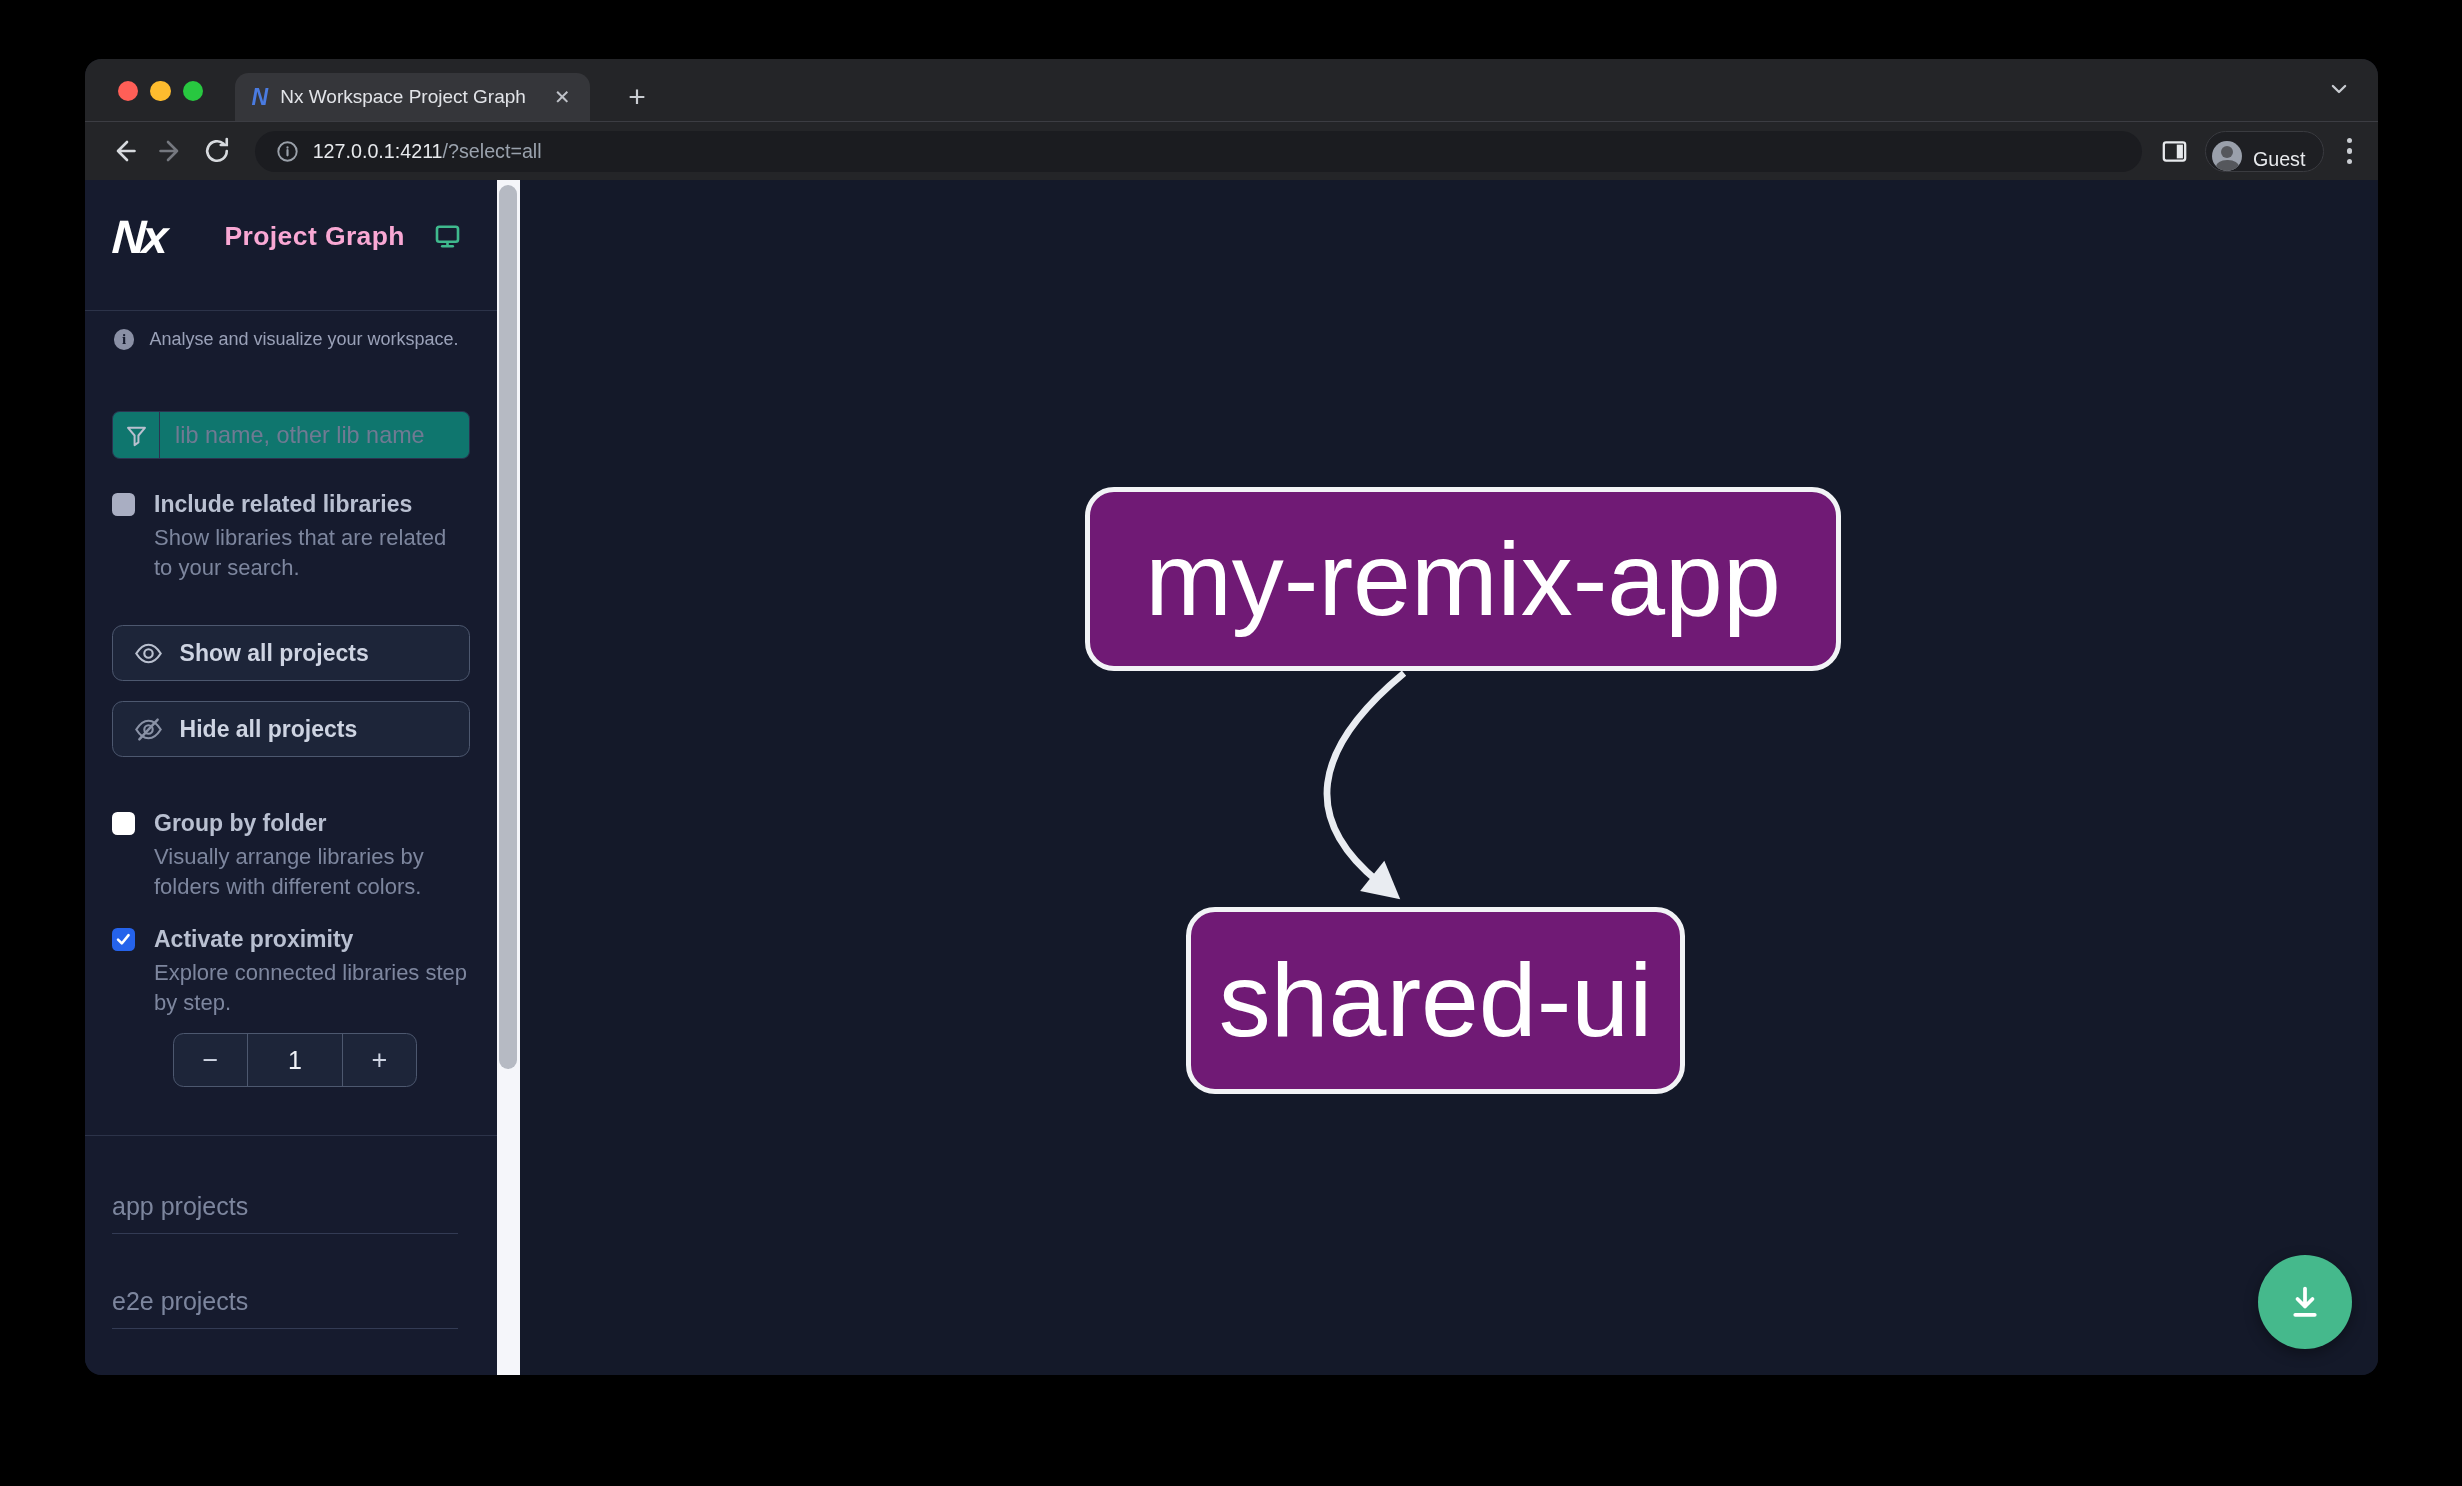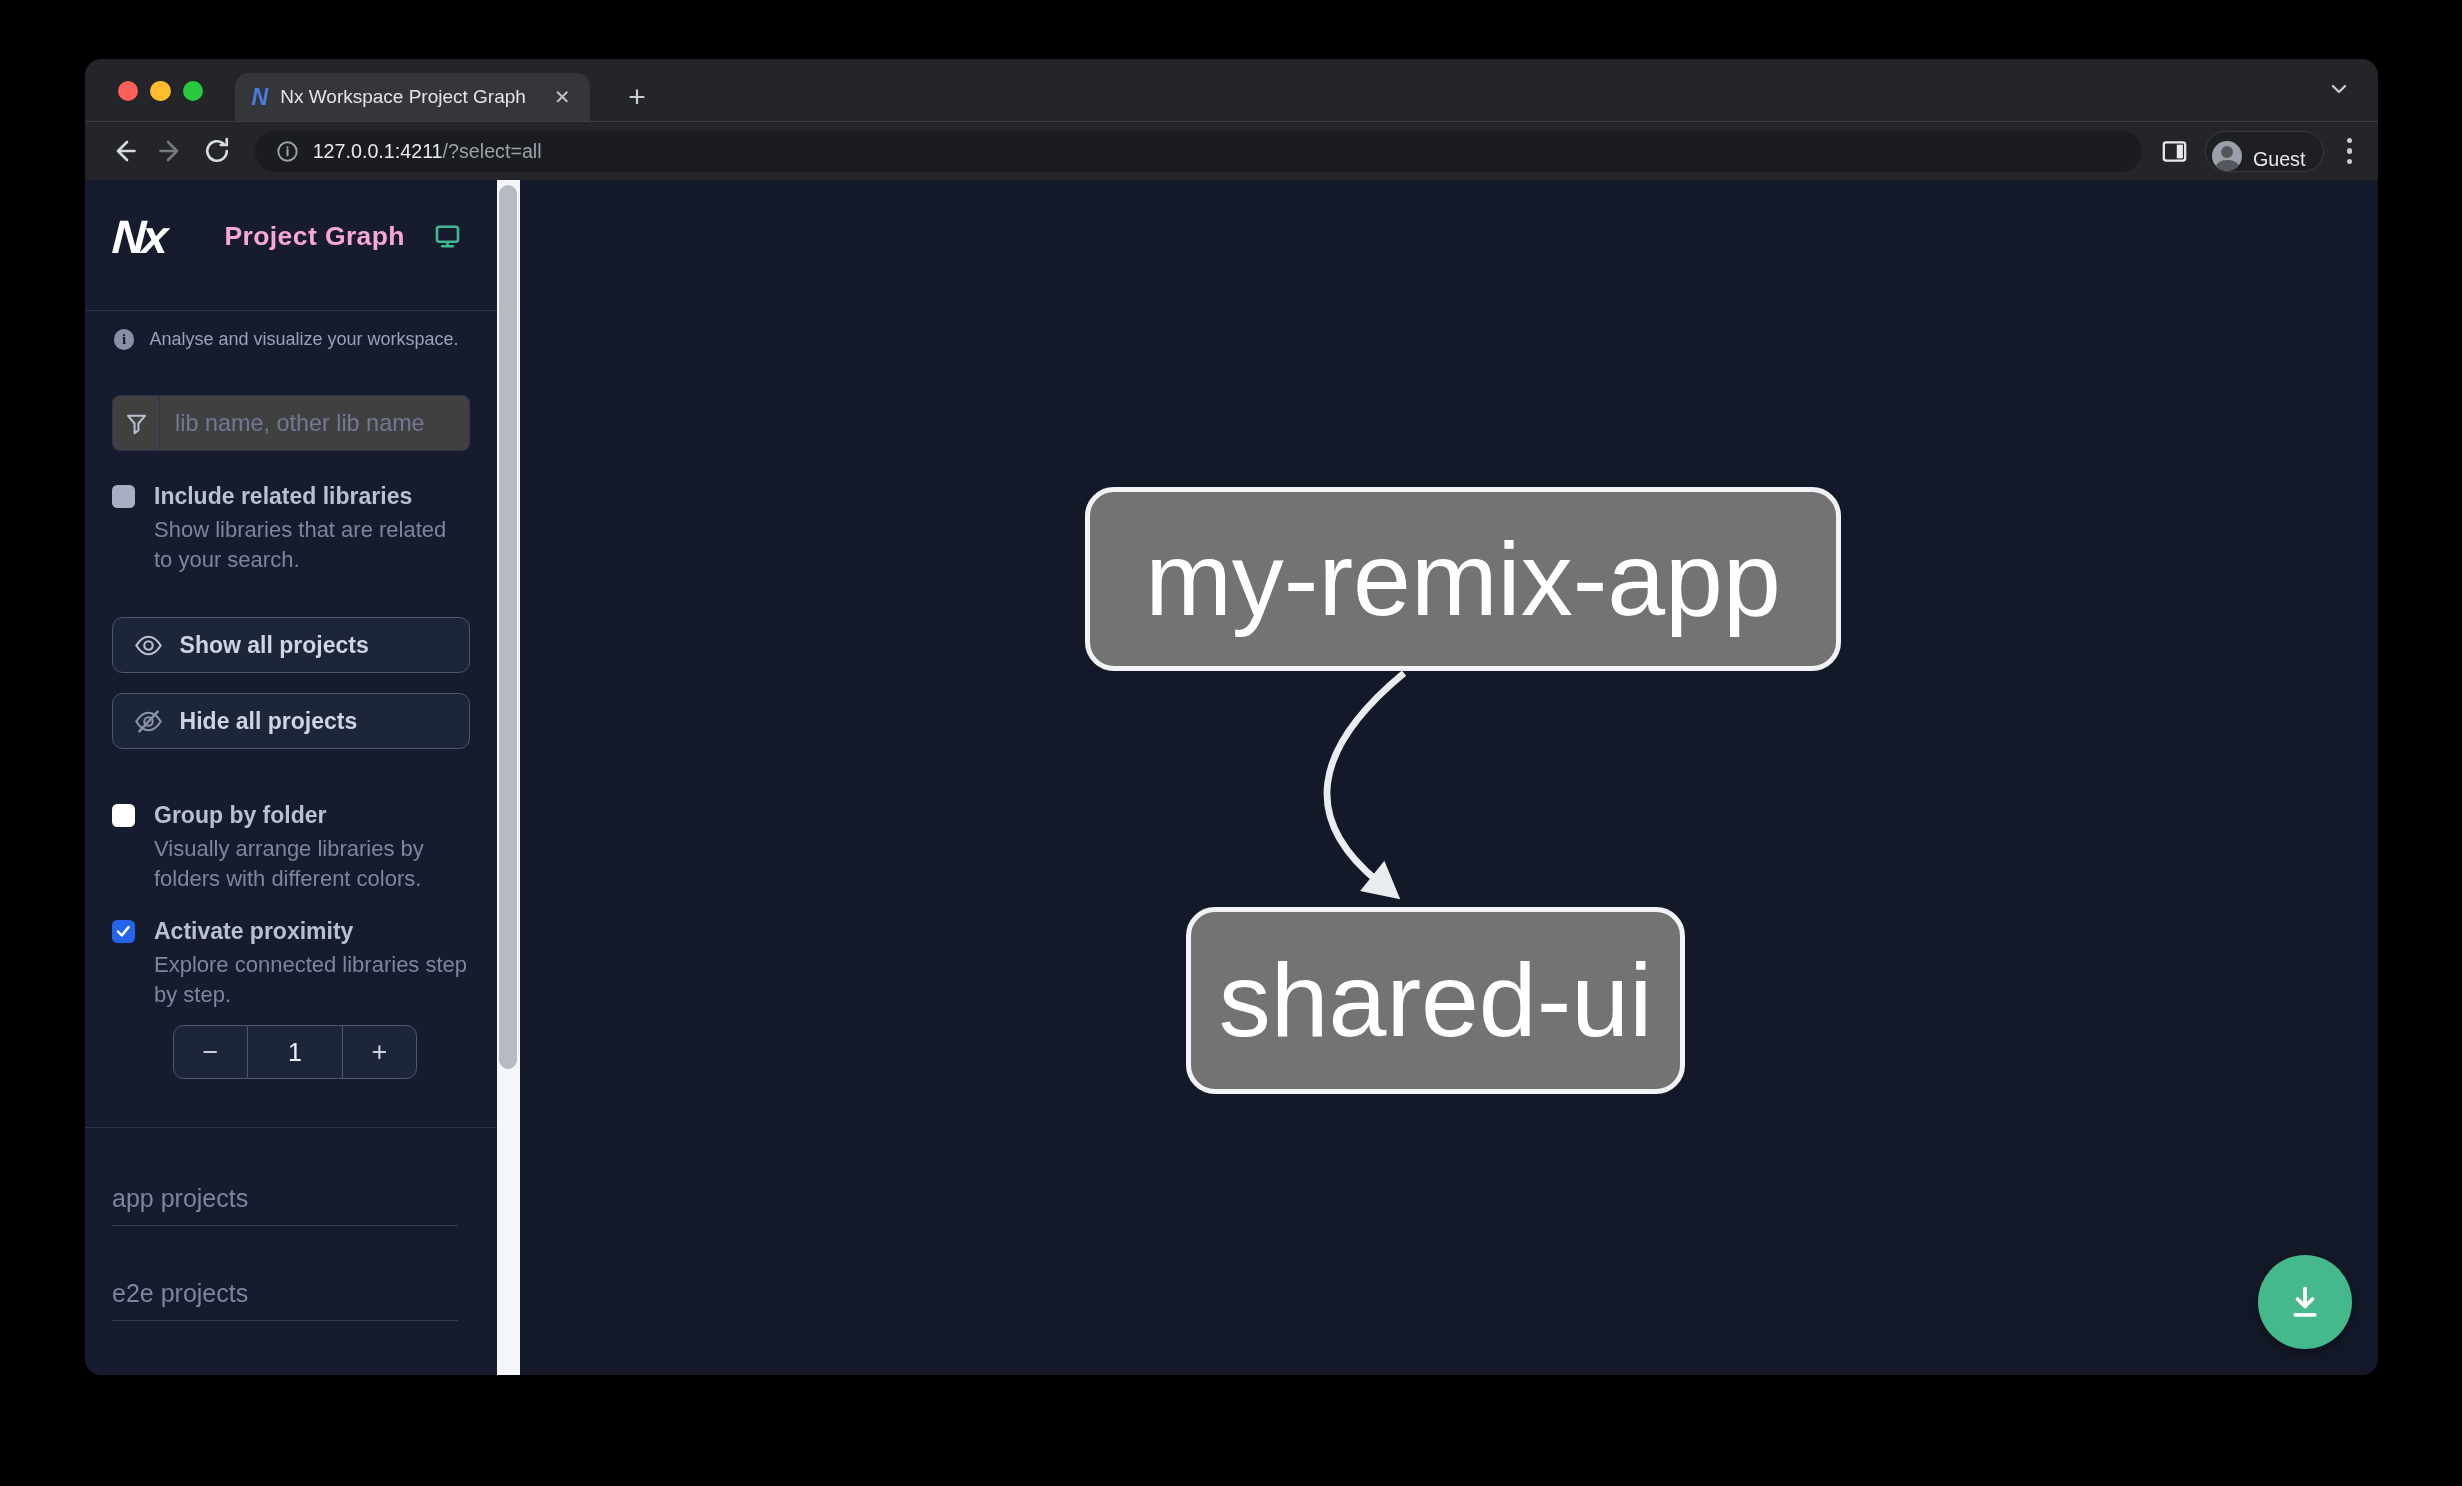--- a/index.html
+++ b/index.html
@@ -51,21 +51,21 @@
   .sb-header { display:flex; align-items:center; gap:29px; padding:30px 27px 0 27px; height:83px; }
   .nx-logo { color:#fff; font-weight:900; font-size:47px; letter-spacing:-3.8px; font-style:italic; transform:skewX(-3deg); }
   .sb-title { color:#f9a8d4; font-size:26.5px; font-weight:600; letter-spacing:0.4px;margin-left:31px; }
   .divider { border-top:1.5px solid #2c3349; margin-top:47px; }
   .divider2 { border-top:1.5px solid #2c3349; margin-top:48px; }
   .info-row { display:flex; align-items:center; gap:15px; padding:18px 27px 0 29px; }
   .info-icon { width:20.4px; height:20.4px; border-radius:50%; background:#8a90a5; color:#161b2e; font-weight:800;
                font-size:15px; display:flex; align-items:center; justify-content:center; font-family:"Liberation Serif", serif; flex:none; }
   .tagline { font-size:18px; color:#9aa1b8; }
 
-  .searchbox { margin:45px 27px 0 27px; height:56px; background:#404040; border:0.8px solid #2b3350; border-radius:7.6px;
+  .searchbox { margin:61px 27px 0 27px; height:48px; background:#0f766e; border:0.8px solid #2b3350; border-radius:7.6px;
                display:flex; align-items:center; }
   .funnel-seg { width:47px; height:100%; display:flex; align-items:center; justify-content:center;
                 border-right:0.8px solid #2b3350; flex:none; }
   .searchbox input { flex:1; background:transparent; border:none; outline:none; color:#c6cbd9;
                      font-size:23.4px; padding:0 15px; font-family:"Liberation Sans", sans-serif; }
   .searchbox input::placeholder { color:#707a93; }
 
   .check-block { display:grid; grid-template-columns:42px 1fr; padding:0 27px; }
   .cb { width:23.4px; height:23.4px; border-radius:5.3px; margin-top:1.5px; }
   .cb.muted { background:#a9aec2; }
@@ -90,21 +90,21 @@
                 padding-bottom:12px; border-bottom:1.5px solid #333b54; }
   .section-hd + .section-hd { margin-top:53px; }
 
   
   .vscroll { width:23px; flex:none; background:#f5f6fa; position:relative; }
   .vthumb { position:absolute; left:2.3px; top:4.5px; width:18px; height:884px; background:#b6bac3; border-radius:9px; }
 
   
   .main { flex:1; position:relative; background:#141929; overflow:hidden; }
   .edge-svg { position:absolute; left:0; top:0; }
-  .gnode { position:absolute; background:#737373; border:5.3px solid #f2f3f6; border-radius:29px;
+  .gnode { position:absolute; background:#701a75; border:5.3px solid #f2f3f6; border-radius:29px;
            display:flex; align-items:center; justify-content:center; color:#fff; font-size:104px; white-space:nowrap; }
   .node-remix { left:565px; top:307px; width:756px; height:184px; }
   .node-shared { left:666px; top:727px; width:499px; height:187px; }
 
   .fab { position:absolute; right:26px; bottom:26px; width:94px; height:94px; border-radius:50%;
          background:#45b98c; display:flex; align-items:center; justify-content:center; box-shadow:0 4.5px 13.6px rgba(0,0,0,.35); }
 </style>
 </head>
 <body>
 

